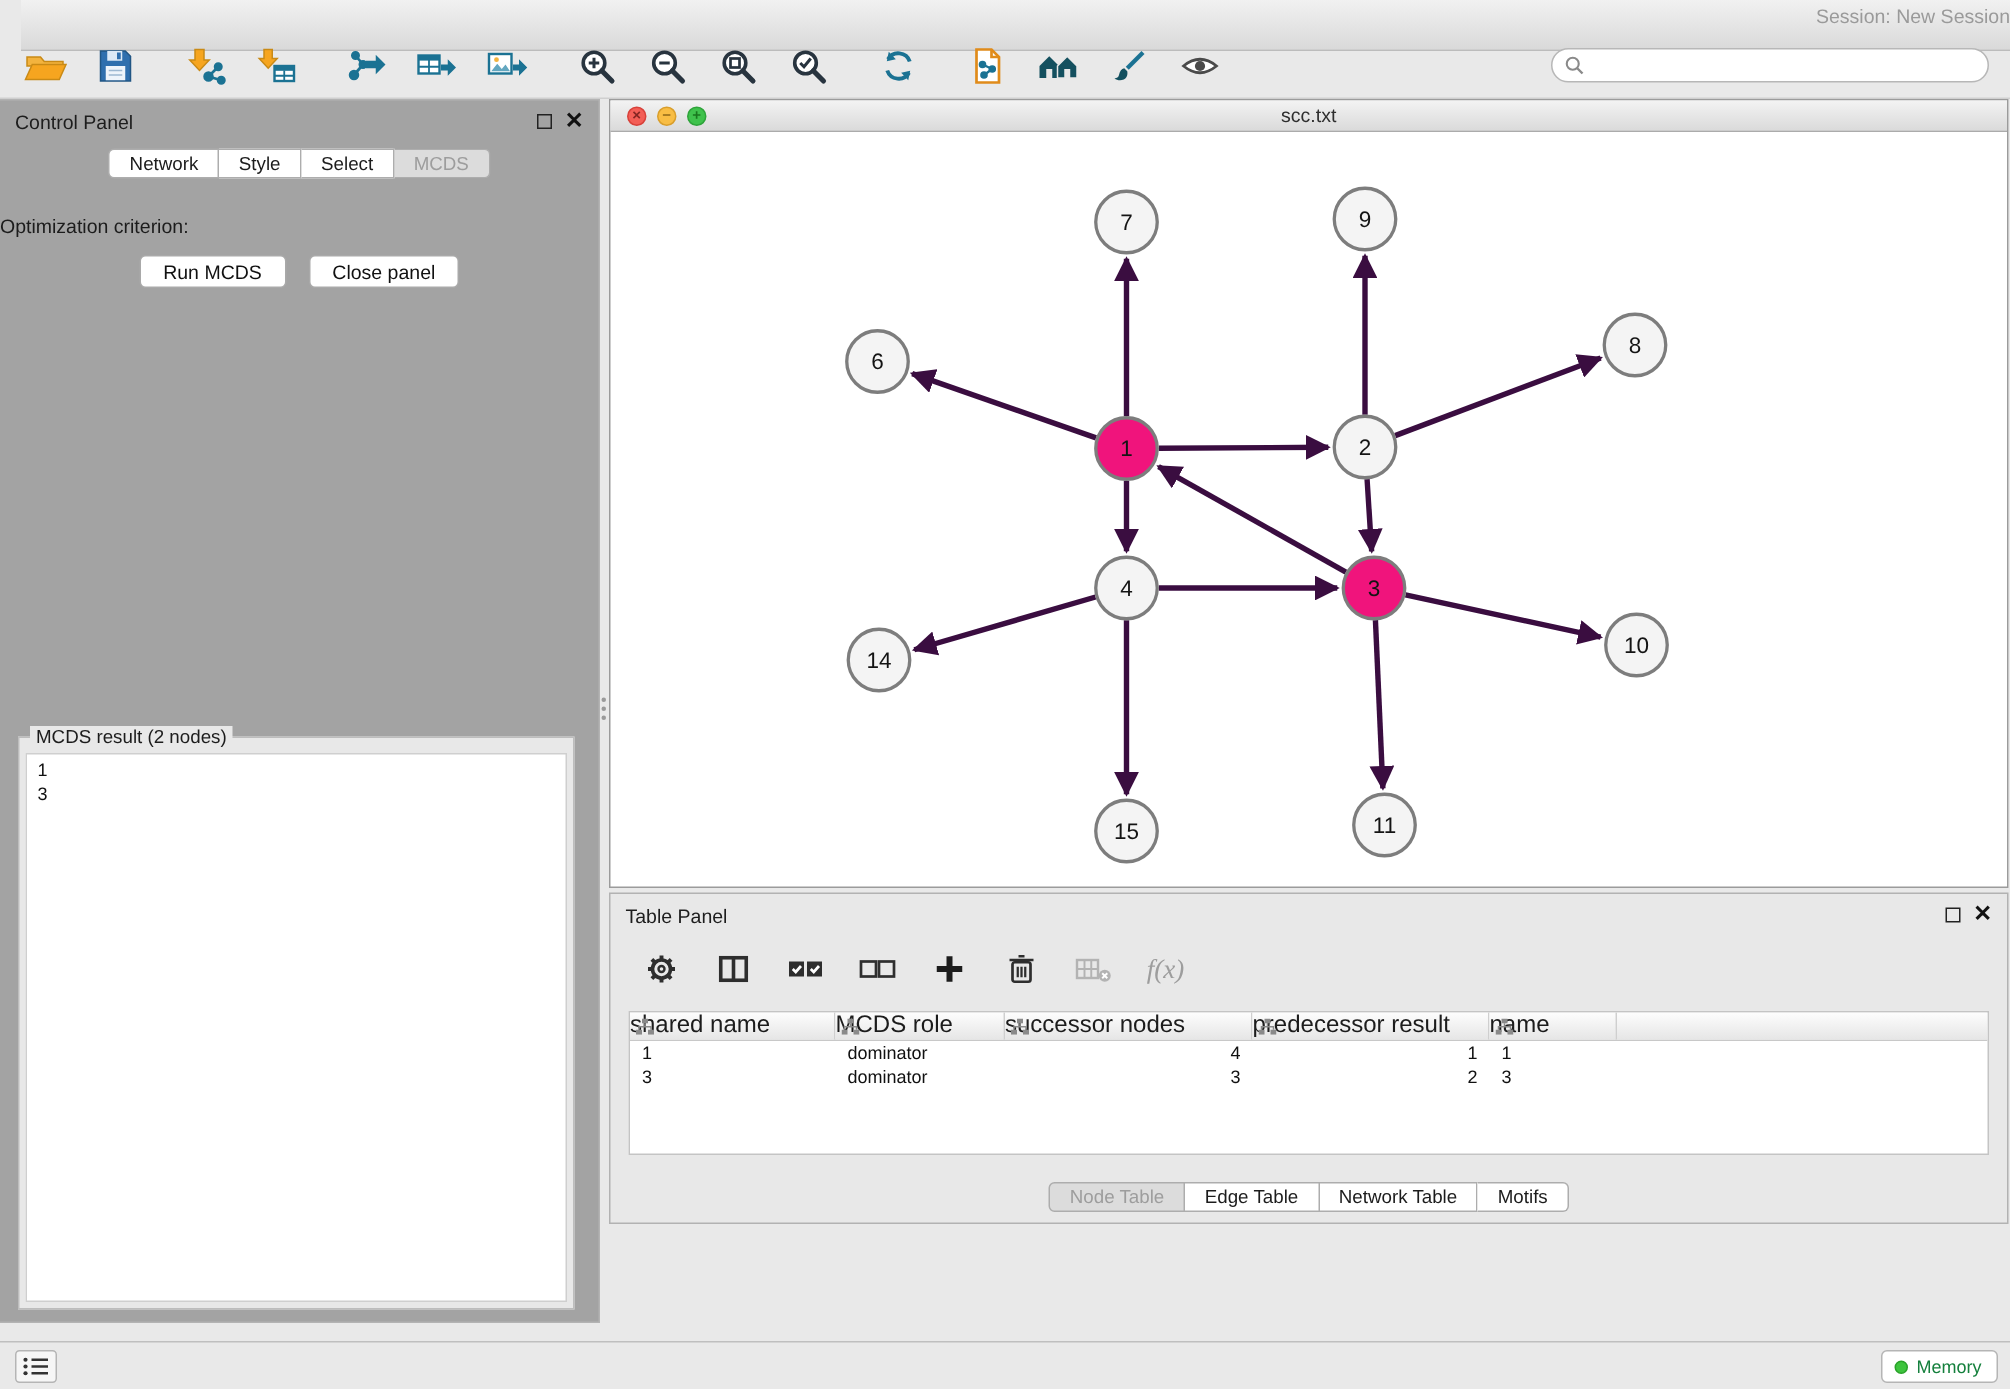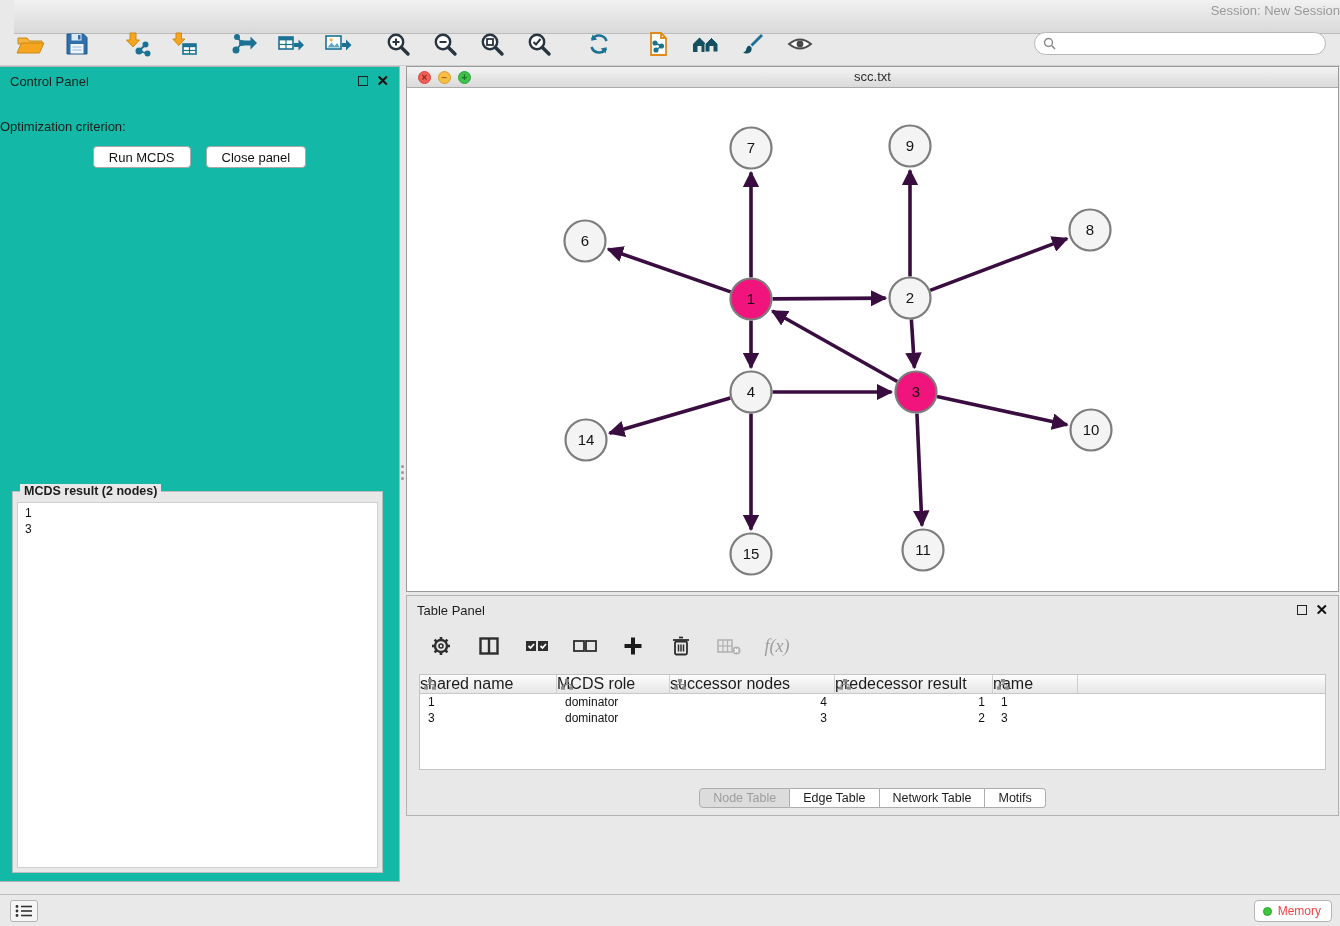--- a/index.html
+++ b/index.html
@@ -29,21 +29,21 @@
     border:1px solid #b7b7b7; border-radius:12px;
     display:flex; align-items:center; padding:0 8px; gap:5px;
   }
   .searchbox input {
     border:none; outline:none; flex:1; font-size:12px; background:transparent;
     font-family:"Liberation Sans", sans-serif;
   }
   
   .control-panel {
     position:absolute; left:0; top:66px; width:400px; height:816px;
-    background:#14b8a6; border:1px solid #b3b3b3; border-left:none;
+    background:#a3a3a3; border:1px solid #b3b3b3; border-left:none;
   }
   .panel-header {
     height:28px; display:flex; align-items:center; padding:0 10px;
     font-size:13px; color:#1d1d1d;
   }
   .panel-header .hicons { margin-left:auto; display:flex; align-items:center; gap:8px; }
   .float-icon { width:10px; height:10px; border:1.6px solid #222; display:inline-block; }
   .close-icon { font-size:15px; font-weight:bold; color:#111; line-height:10px; }
   .seg { display:flex; justify-content:center; }
   .seg .tab {
@@ -68,21 +68,21 @@
     border:1px solid #a9a9a9; border-radius:4px; color:#111;
     font-family:"Liberation Sans", sans-serif;
     text-align:center;
   }
   .result-box {
     position:absolute; left:12px; right:16px; top:424px; bottom:8px;
     border:1px solid #bdbdbd; background:#e8e8e8;
   }
   .result-title {
     position:absolute; top:-8px; left:7px; background:#e8e8e8;
-    padding:0 4px; font-size:12.5px; color:#1c1c1c;font-weight:bold;
+    padding:0 4px; font-size:12.5px; color:#1c1c1c;
   }
   .result-area {
     position:absolute; left:4px; right:4px; top:10px; bottom:4px;
     background:#fff; border:1px solid #cfcfcf;
     font-size:12px; line-height:16px; padding:2px 7px; color:#111;
   }
   
   .vgrip { position:absolute; left:400px; top:458px; width:5px; height:28px;
     display:flex; flex-direction:column; align-items:center; justify-content:center; gap:3px; }
   .vgrip i { width:3px; height:3px; background:#9a9a9a; border-radius:50%; }
@@ -134,21 +134,21 @@
     background:#e9e9e9; border-top:1px solid #bfbfbf;
   }
   .sb-btn {
     position:absolute; left:10px; top:5px; width:28px; height:22px;
     background:#f6f6f6; border:1px solid #b5b5b5; border-radius:3px;
     display:flex; align-items:center; justify-content:center;
   }
   .memory-btn {
     position:absolute; right:8px; top:5px; height:22px; padding:0 10px 0 8px;
     background:#fff; border:1px solid #b5b5b5; border-radius:4px;
-    display:flex; align-items:center; gap:6px; font-size:12px; color:#ef4444;
+    display:flex; align-items:center; gap:6px; font-size:12px; color:#15803d;
   }
   .led { width:9px; height:9px; border-radius:50%; background:#3ec43e; border:1px solid #2aa32a; }
 </style>
 </head>
 <body>
 
 <div class="titlebar">
   <span>Session: New Session</span>
 </div>
 
@@ -311,20 +311,26 @@
 </div>
 
 <div class="control-panel">
   <div class="panel-header">
     <span>Control Panel</span>
     <span class="hicons">
       <span class="float-icon"></span>
       <span class="close-icon">✕</span>
     </span>
   </div>
+  <div class="seg cp-tabs">
+      <span class="tab">Network</span>
+      <span class="tab">Style</span>
+      <span class="tab">Select</span>
+      <span class="tab active">MCDS</span>
+    </div>
   <div class="opt-label">Optimization criterion:</div>
   <div class="cp-buttons">
     <button>Run MCDS</button>
     <button>Close panel</button>
   </div>
   <div class="result-box">
     <span class="result-title">MCDS result (2 nodes)</span>
     <div class="result-area">
         <div>1</div>
         <div>3</div>

